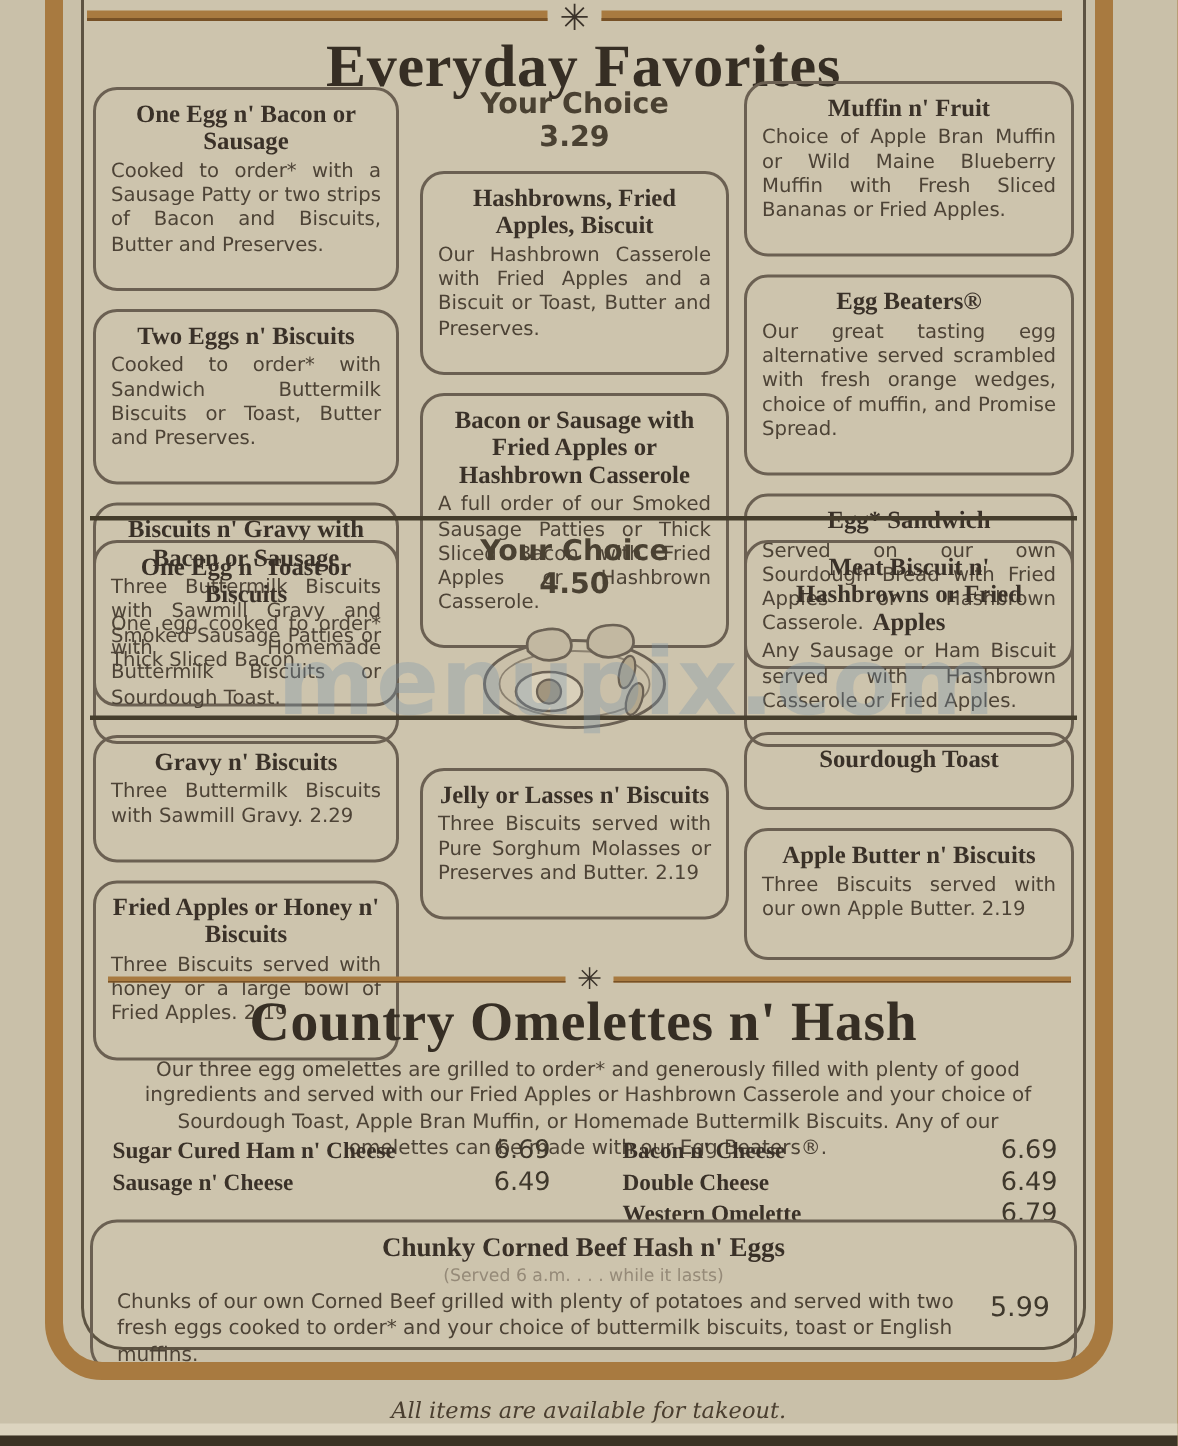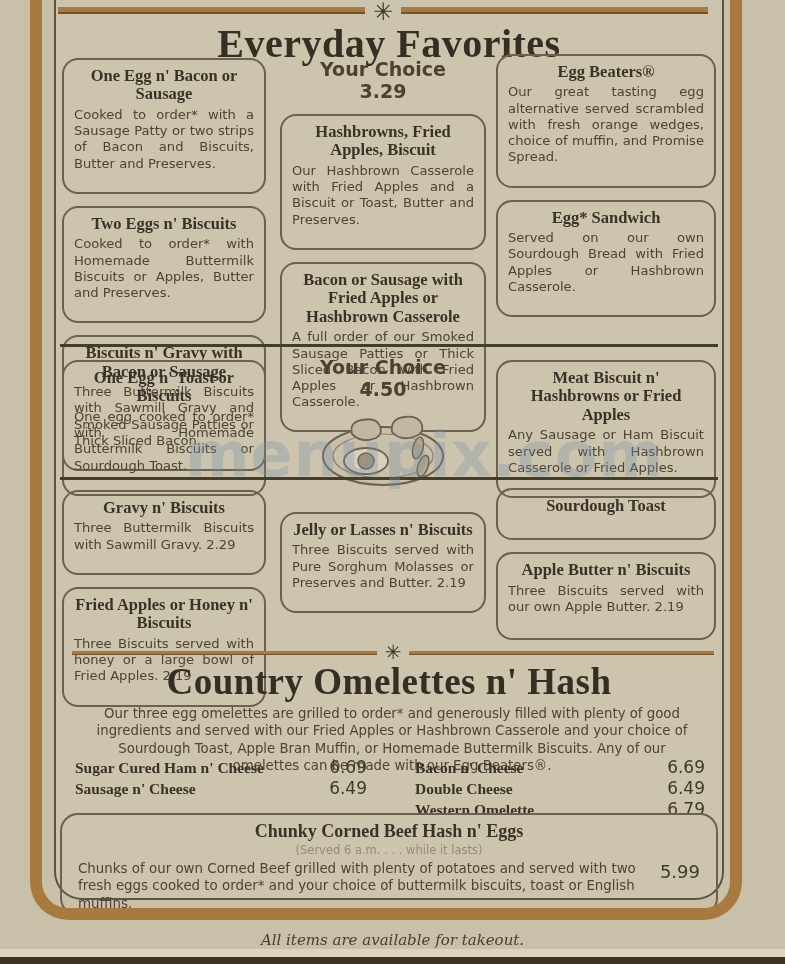--- a/index.html
+++ b/index.html
@@ -132,21 +132,21 @@
 
   <div class="big-title" id="title1">Everyday Favorites</div>
 
   <div class="col" style="left:62px; top:58px; width:204px;">
     <div class="card">
       <div class="card-title">One Egg n' Bacon or Sausage</div>
       <div class="card-desc">Cooked to order* with a Sausage Patty or two strips of Bacon and Biscuits, Butter and Preserves.</div>
     </div>
     <div class="card">
       <div class="card-title">Two Eggs n' Biscuits</div>
-      <div class="card-desc">Cooked to order* with Homemade Buttermilk Biscuits or Apples, Butter and Preserves.</div>
+      <div class="card-desc">Cooked to order* with Sandwich Buttermilk Biscuits or Toast, Butter and Preserves.</div>
     </div>
     <div class="card">
       <div class="card-title">Biscuits n' Gravy with Bacon or Sausage</div>
       <div class="card-desc">Three Buttermilk Biscuits with Sawmill Gravy and Smoked Sausage Patties or Thick Sliced Bacon.</div>
     </div>
   </div>
 
   <div class="col" style="left:280px; top:58px; width:206px;">
     <div class="your-choice">
       <div class="yc-label">Your Choice</div>
@@ -157,20 +157,24 @@
       <div class="card-title">Hashbrowns, Fried Apples, Biscuit</div>
       <div class="card-desc">Our Hashbrown Casserole with Fried Apples and a Biscuit or Toast, Butter and Preserves.</div>
     </div>
     <div class="card">
       <div class="card-title">Bacon or Sausage with Fried Apples or Hashbrown Casserole</div>
       <div class="card-desc">A full order of our Smoked Sausage Patties or Thick Sliced Bacon with Fried Apples or Hashbrown Casserole.</div>
     </div>
   </div>
 
   <div class="col" style="left:496px; top:54px; width:220px;">
+    <div class="card">
+      <div class="card-title">Muffin n' Fruit</div>
+      <div class="card-desc">Choice of Apple Bran Muffin or Wild Maine Blueberry Muffin with Fresh Sliced Bananas or Fried Apples.</div>
+    </div>
     <div class="card">
       <div class="card-title">Egg Beaters®</div>
       <div class="card-desc">Our great tasting egg alternative served scrambled with fresh orange wedges, choice of muffin, and Promise Spread.</div>
     </div>
     <div class="card">
       <div class="card-title">Egg* Sandwich</div>
       <div class="card-desc">Served on our own Sourdough Bread with Fried Apples or Hashbrown Casserole.</div>
     </div>
   </div>
 

